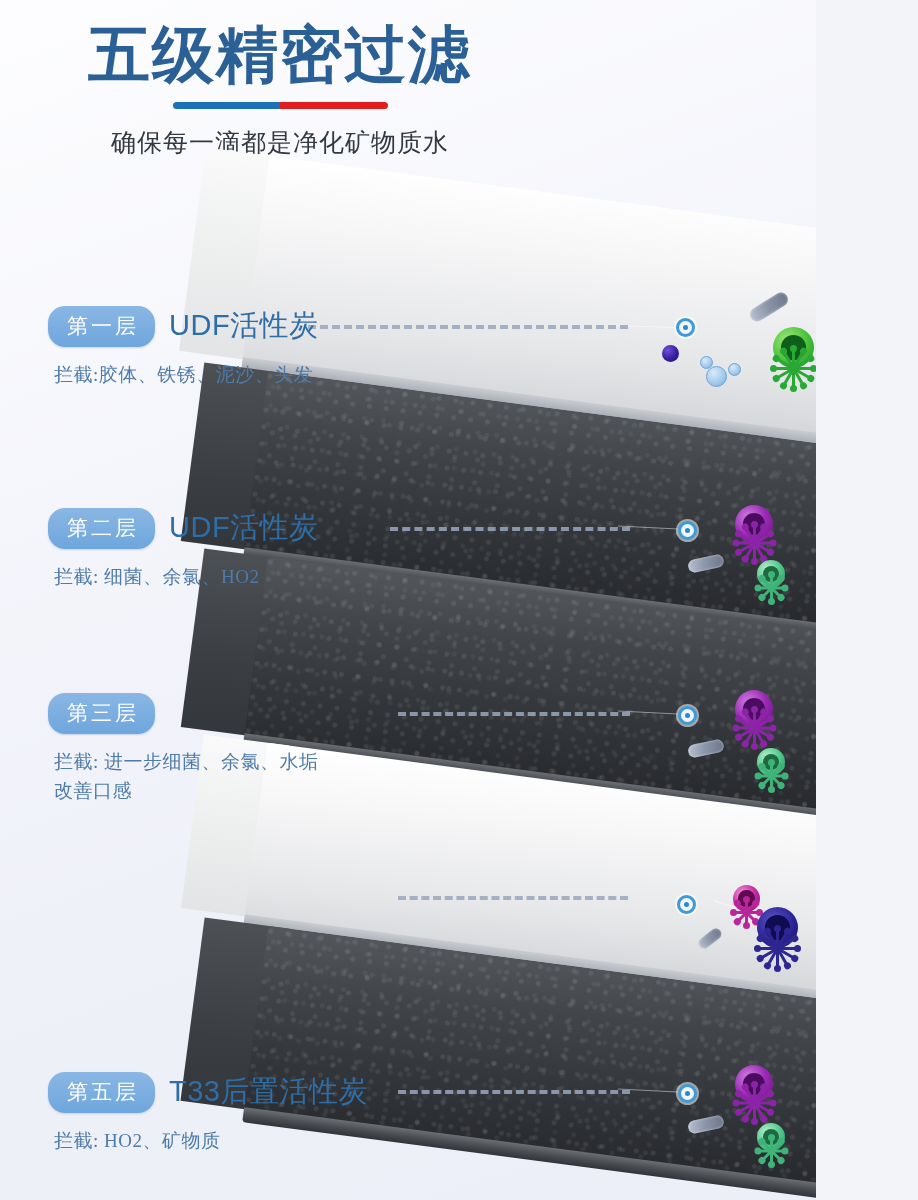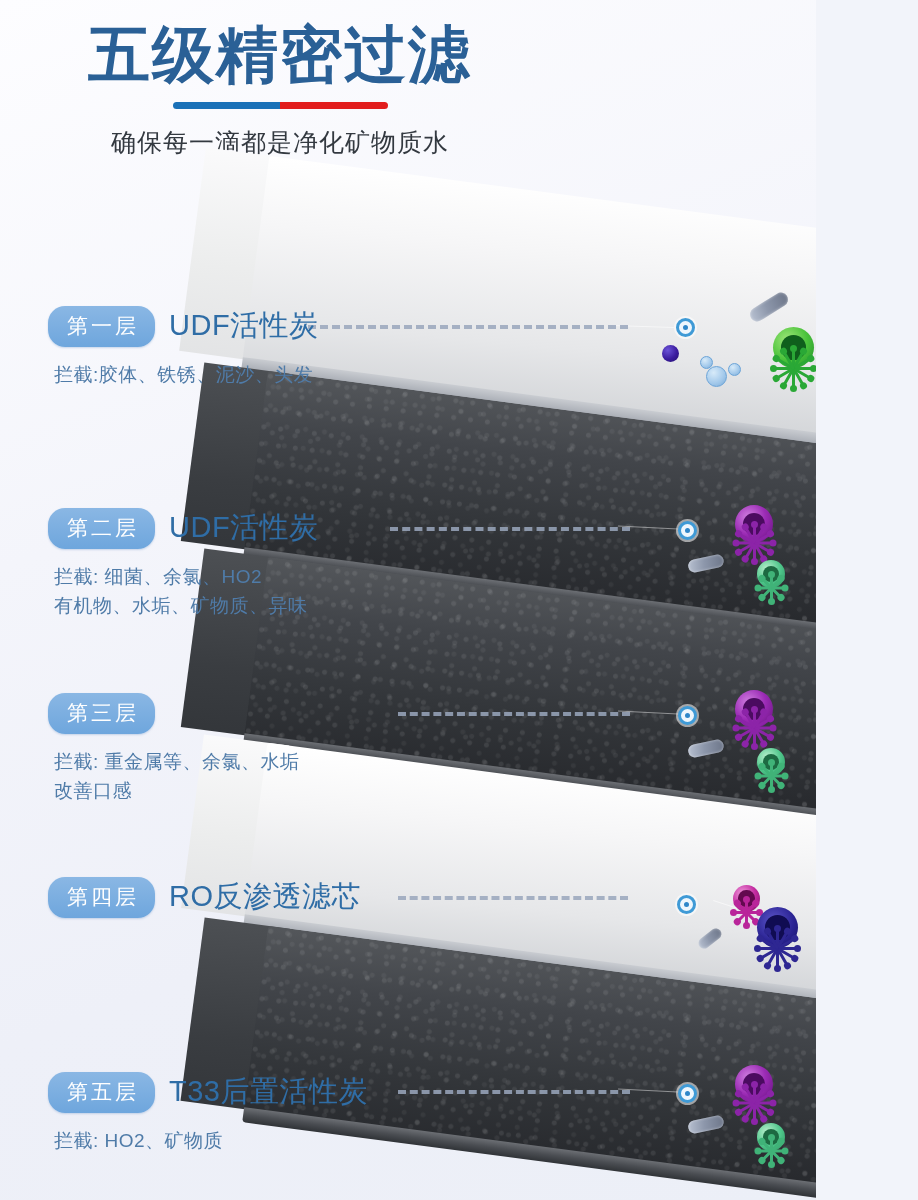--- a/index.html
+++ b/index.html
@@ -80,21 +80,21 @@
     letter-spacing:0.5px;
   }
   .layer-desc {
     margin-top:13px;
     margin-left:6px;
     font-size:19px;
     color:#4f7ba8;
     line-height:1.55;
     letter-spacing:0.5px;
   }
-  .layer-desc div { white-space:nowrap; }
+  .layer-desc div { white-space:nowrap;font-family:Liberation Serif, serif; }
 
   
   .dash {
     position:absolute;
     height:0;
     border-top:4px dashed #9aa7bd;
     z-index:5;
     opacity:.85;
   }
 
@@ -451,39 +451,34 @@
     </div>
   </div>
 
   <div class="layer" style="top:508px;">
     <div class="layer-head">
       <div class="badge">第二层</div>
       <div class="layer-title">UDF活性炭</div>
     </div>
     <div class="layer-desc">
       <div>拦截: 细菌、余氯、HO2</div>
-      <div>有机物、水垢、矿物质、异味</div>
     </div>
   </div>
 
   <div class="layer" style="top:693px;">
     <div class="layer-head">
       <div class="badge">第三层</div>
     </div>
     <div class="layer-desc">
-      <div>拦截: 重金属等、余氯、水垢</div>
+      <div>拦截: 进一步细菌、余氯、水垢</div>
       <div>改善口感</div>
     </div>
   </div>
 
   <div class="layer" style="top:877px;">
-    <div class="layer-head">
-      <div class="badge">第四层</div>
-      <div class="layer-title">RO反渗透滤芯</div>
-    </div>
   </div>
 
   <div class="layer" style="top:1072px;">
     <div class="layer-head">
       <div class="badge">第五层</div>
       <div class="layer-title">T33后置活性炭</div>
     </div>
     <div class="layer-desc">
       <div>拦截: HO2、矿物质</div>
     </div>

